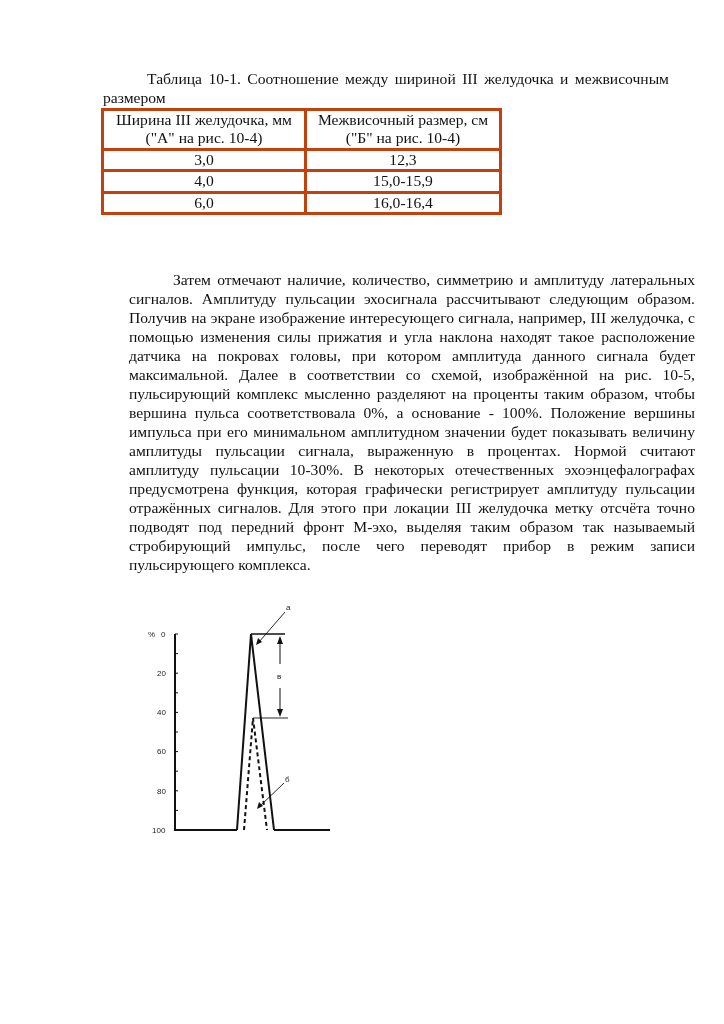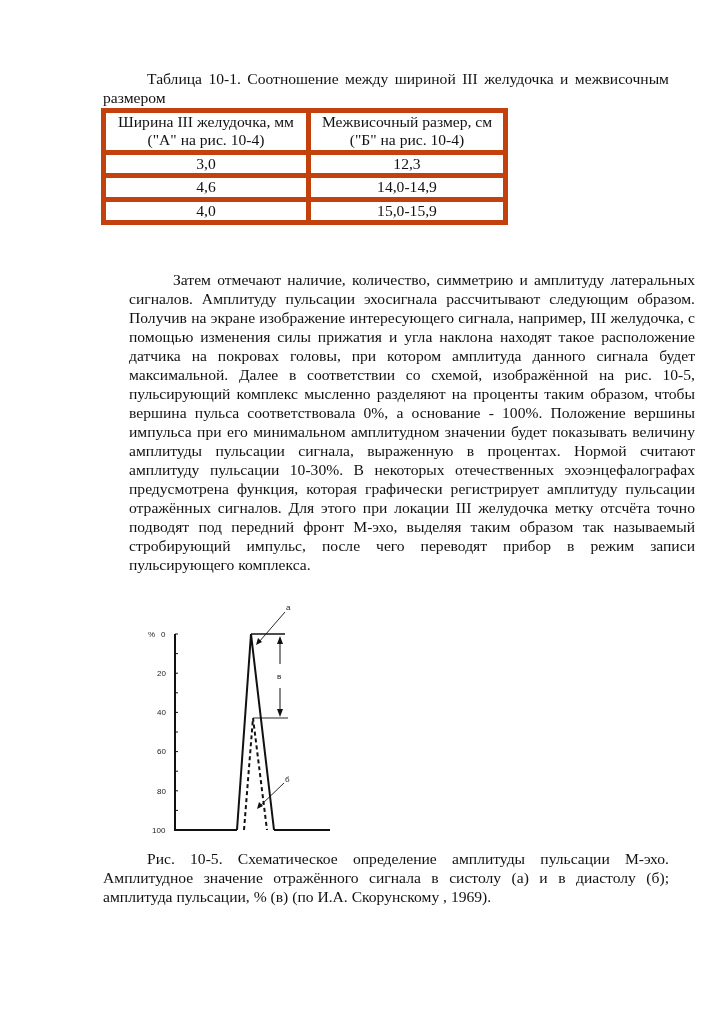--- a/index.html
+++ b/index.html
@@ -4,21 +4,21 @@
 <style>
   html, body { margin: 0; padding: 0; background: #ffffff; }
   body { width: 724px; height: 1024px; position: relative; overflow: hidden;
          font-family: "Liberation Serif", serif; color: #111; }
   .page { position: absolute; left: 0; top: 0; width: 724px; height: 1024px; }
   .caption { position: absolute; left: 103px; top: 69px; width: 566px;
              font-size: 15.6px; line-height: 19px; text-align: justify; }
   .caption .ind { display: inline-block; width: 44px; }
   table.t { position: absolute; left: 101px; top: 108px; border-collapse: collapse;
             font-size: 15.6px; line-height: 18.4px; }
-  table.t td { border: 5px solid #c2410c; padding: 0 2px; text-align: center; }
+  table.t td { border: 3px solid #c2410c; padding: 0 2px; text-align: center; }
   table.t td.c1 { width: 196px; }
   table.t td.c2 { width: 188px; }
   .para { position: absolute; left: 103px; top: 270px; width: 566px;
           font-size: 15.6px; line-height: 19px; text-align: justify; margin-left: 26px; }
   .para .ind { display: inline-block; width: 44px; }
   .figure { position: absolute; left: 140px; top: 600px; width: 200px; height: 240px; }
   .figure svg { width: 200px; height: 240px; display: block; }
   .figure text { font-family: "Liberation Sans", sans-serif; font-size: 8px; fill: #222; }
   .figcap { position: absolute; left: 103px; top: 849px; width: 566px;
             font-size: 15.6px; line-height: 19px; text-align: justify; }
@@ -41,26 +41,26 @@
       <td class="c2">
             <div>Межвисочный размер, см</div>
             <div>("Б" на рис. 10-4)</div>
           </td>
     </tr>
     <tr>
           <td>3,0</td>
           <td>12,3</td>
         </tr>
     <tr>
-          <td>4,6</td>
-          <td>14,0-14,9</td>
+          <td>4,0</td>
+          <td>15,0-15,9</td>
         </tr>
     <tr>
-          <td>4,0</td>
-          <td>15,0-15,9</td>
+          <td>6,0</td>
+          <td>16,0-16,4</td>
         </tr>
   </tbody>
     </table>
 
   <div class="para"><span class="ind"></span><span>Затем отмечают наличие, количество, симметрию и амплитуду латеральных сигналов. Амплитуду пульсации эхосигнала рассчитывают следующим образом. Получив на экране изображение интересующего сигнала, например, III желудочка, с помощью изменения силы прижатия и угла наклона находят такое расположение датчика на покровах головы, при котором амплитуда данного сигнала будет максимальной. Далее в соответствии со схемой, изображённой на рис. 10-5, пульсирующий комплекс мысленно разделяют на проценты таким образом, чтобы вершина пульса соответствовала 0%, а основание - 100%. Положение вершины импульса при его минимальном амплитудном значении будет показывать величину амплитуды пульсации сигнала, выраженную в процентах. Нормой считают амплитуду пульсации 10-30%. В некоторых отечественных эхоэнцефалографах предусмотрена функция, которая графически регистрирует амплитуду пульсации отражённых сигналов. Для этого при локации III желудочка метку отсчёта точно подводят под передний фронт М-эхо, выделяя таким образом так называемый стробирующий импульс, после чего переводят прибор в режим записи пульсирующего комплекса.</span></div>
 
   <div class="figure">
     <svg viewBox="0 0 200 240">
 
       <line x1="35" y1="34" x2="35" y2="231" stroke="#111" stroke-width="2"></line>
@@ -104,15 +104,14 @@
       <line x1="145" y1="12" x2="119" y2="42" stroke="#111" stroke-width="0.9"></line>
       <polygon points="116,45 118,38 122,42" fill="#111"></polygon>
       <text x="146" y="10">а</text>
 
       <line x1="144" y1="183" x2="120" y2="206" stroke="#111" stroke-width="0.9"></line>
       <polygon points="117,209 119,202 123,206" fill="#111"></polygon>
       <text x="145" y="182">б</text>
     </svg>
   </div>
 
-  <div class="figcap"><span class="ind"></span><span>Рис. 10-5.</span><span> </span><span>Схематическое определение амплитуды пульсации М-эхо. Амплитудное значение отражённого сигнала в систолу (а) и в диастолу (б); амплитуда пульсации, % (в) (по И.А. Скорунскому , 1969).</span></div>
 
 </div>
 
 </body></html>

